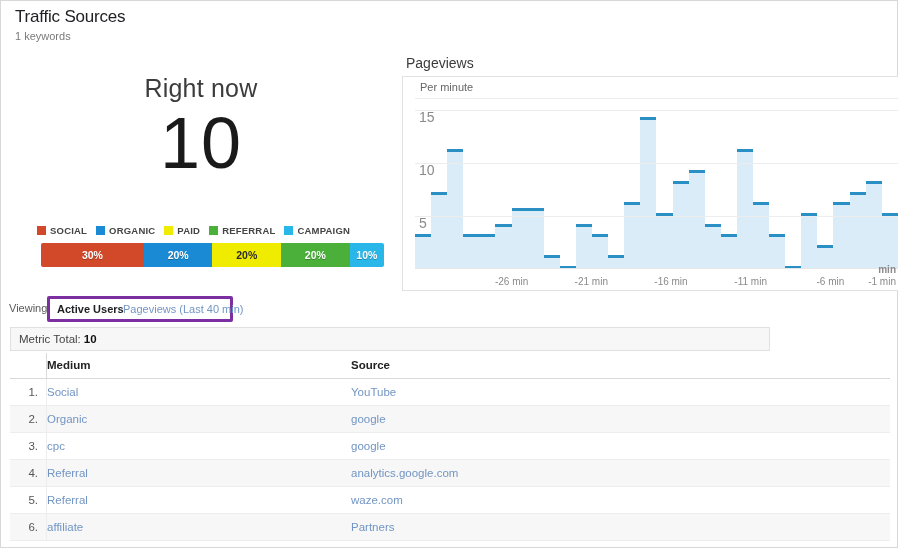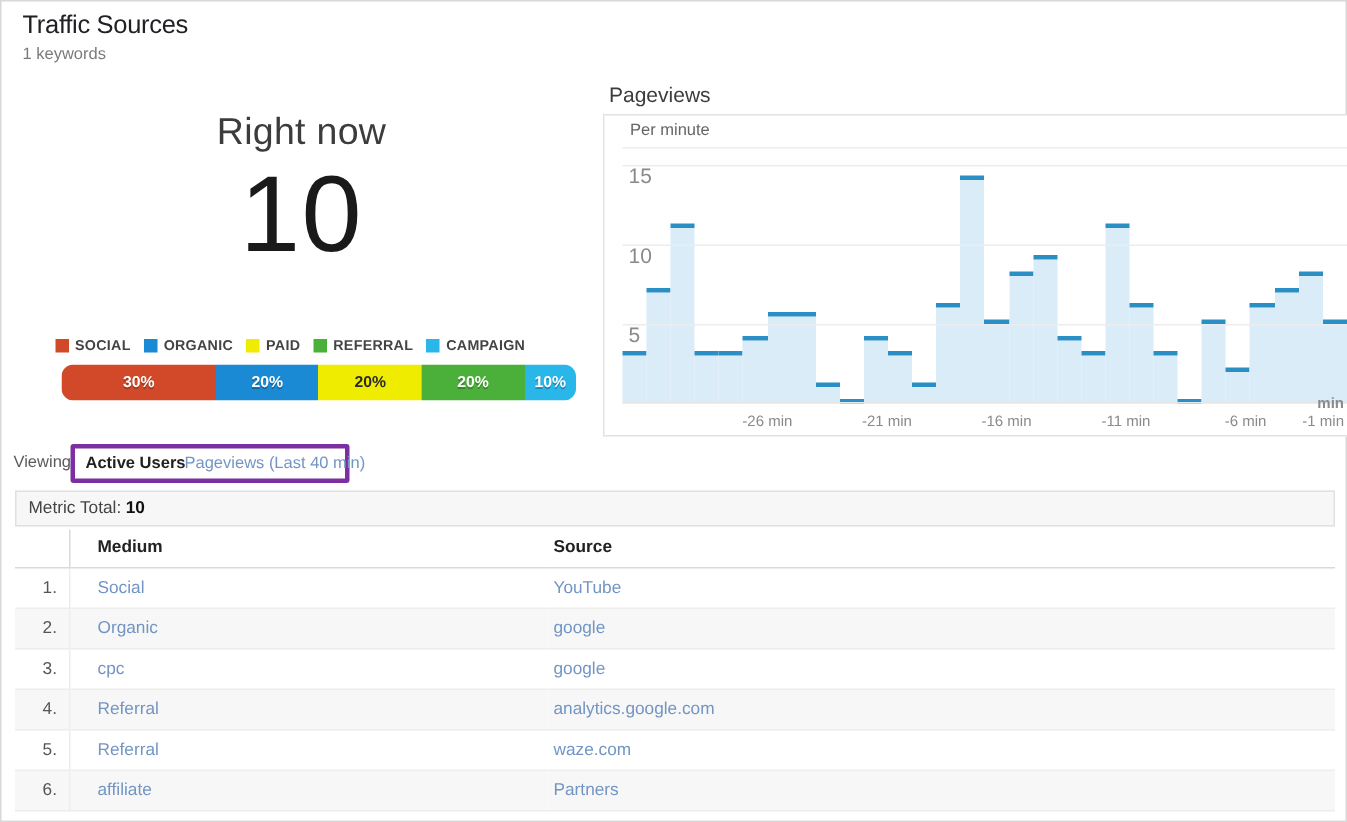--- a/index.html
+++ b/index.html
@@ -52,21 +52,21 @@
   .legend-item{display:flex;align-items:center;gap:4px;}
   .legend-swatch{width:9px;height:9px;display:inline-block;}
   .legend-label{
     font-size:9.5px;font-weight:bold;color:#444;letter-spacing:.2px;
     white-space:nowrap;
   }
 
   
   .pctbar{
     position:absolute;left:30px;top:186px;height:24px;width:343px;
-    display:flex;border-radius:8px;overflow:hidden;
+    display:flex;border-radius:2px;overflow:hidden;
   }
   .pctseg{
     display:flex;align-items:center;justify-content:center;
     font-size:10.5px;font-weight:bold;color:#fff;
     text-shadow:0 1px 0 rgba(0,0,0,.25);
     box-sizing:border-box;
   }
   .pctseg.dark-text{color:#2b2b2b;text-shadow:none;}
 
   
@@ -138,21 +138,21 @@
     height:26px;width:186px;box-sizing:border-box;background:#fff;
   }
   .tab{
     position:absolute;top:6px;font-size:11px;white-space:nowrap;
   }
   .tab.active{left:56px;color:#202124;font-weight:bold;}
   .tab.link{left:122px;color:#7295c4;}
 
   
   .metric-total{
-    position:absolute;left:9px;top:326px;width:880px;height:24px;
+    position:absolute;left:9px;top:326px;width:760px;height:24px;
     box-sizing:border-box;
     border:1px solid #e0e0e0;background:#f7f7f7;
     font-size:11.5px;color:#444;
     display:flex;align-items:center;padding-left:8px;
   }
   .metric-total b{color:#111;margin-left:3px;}
 
   table.rt{
     position:absolute;left:9px;top:352px;width:880px;
     border-collapse:collapse;font-size:11.5px;
@@ -165,21 +165,21 @@
   table.rt td{
     padding:7px 0 7px 0;border-bottom:1px solid #ededed;
     color:#7295c4;
   }
   table.rt td.idx{
     width:28px;color:#555;text-align:right;padding-right:8px;
     border-right:1px solid #ededed;
   }
   table.rt th.idx{width:28px;border-right:1px solid #d9d9d9;}
   table.rt td.medium,table.rt th.medium{
-    padding-left:18px;width:300px;margin-top:16px;
+    padding-left:0;width:300px;margin-top:16px;
   }
   table.rt td.source,table.rt th.source{padding-left:4px;}
   table.rt tbody tr:nth-child(even){background:#f7f7f7;}
 </style>
 </head>
 <body>
 
 <div class="page">
 
   <div class="header">

